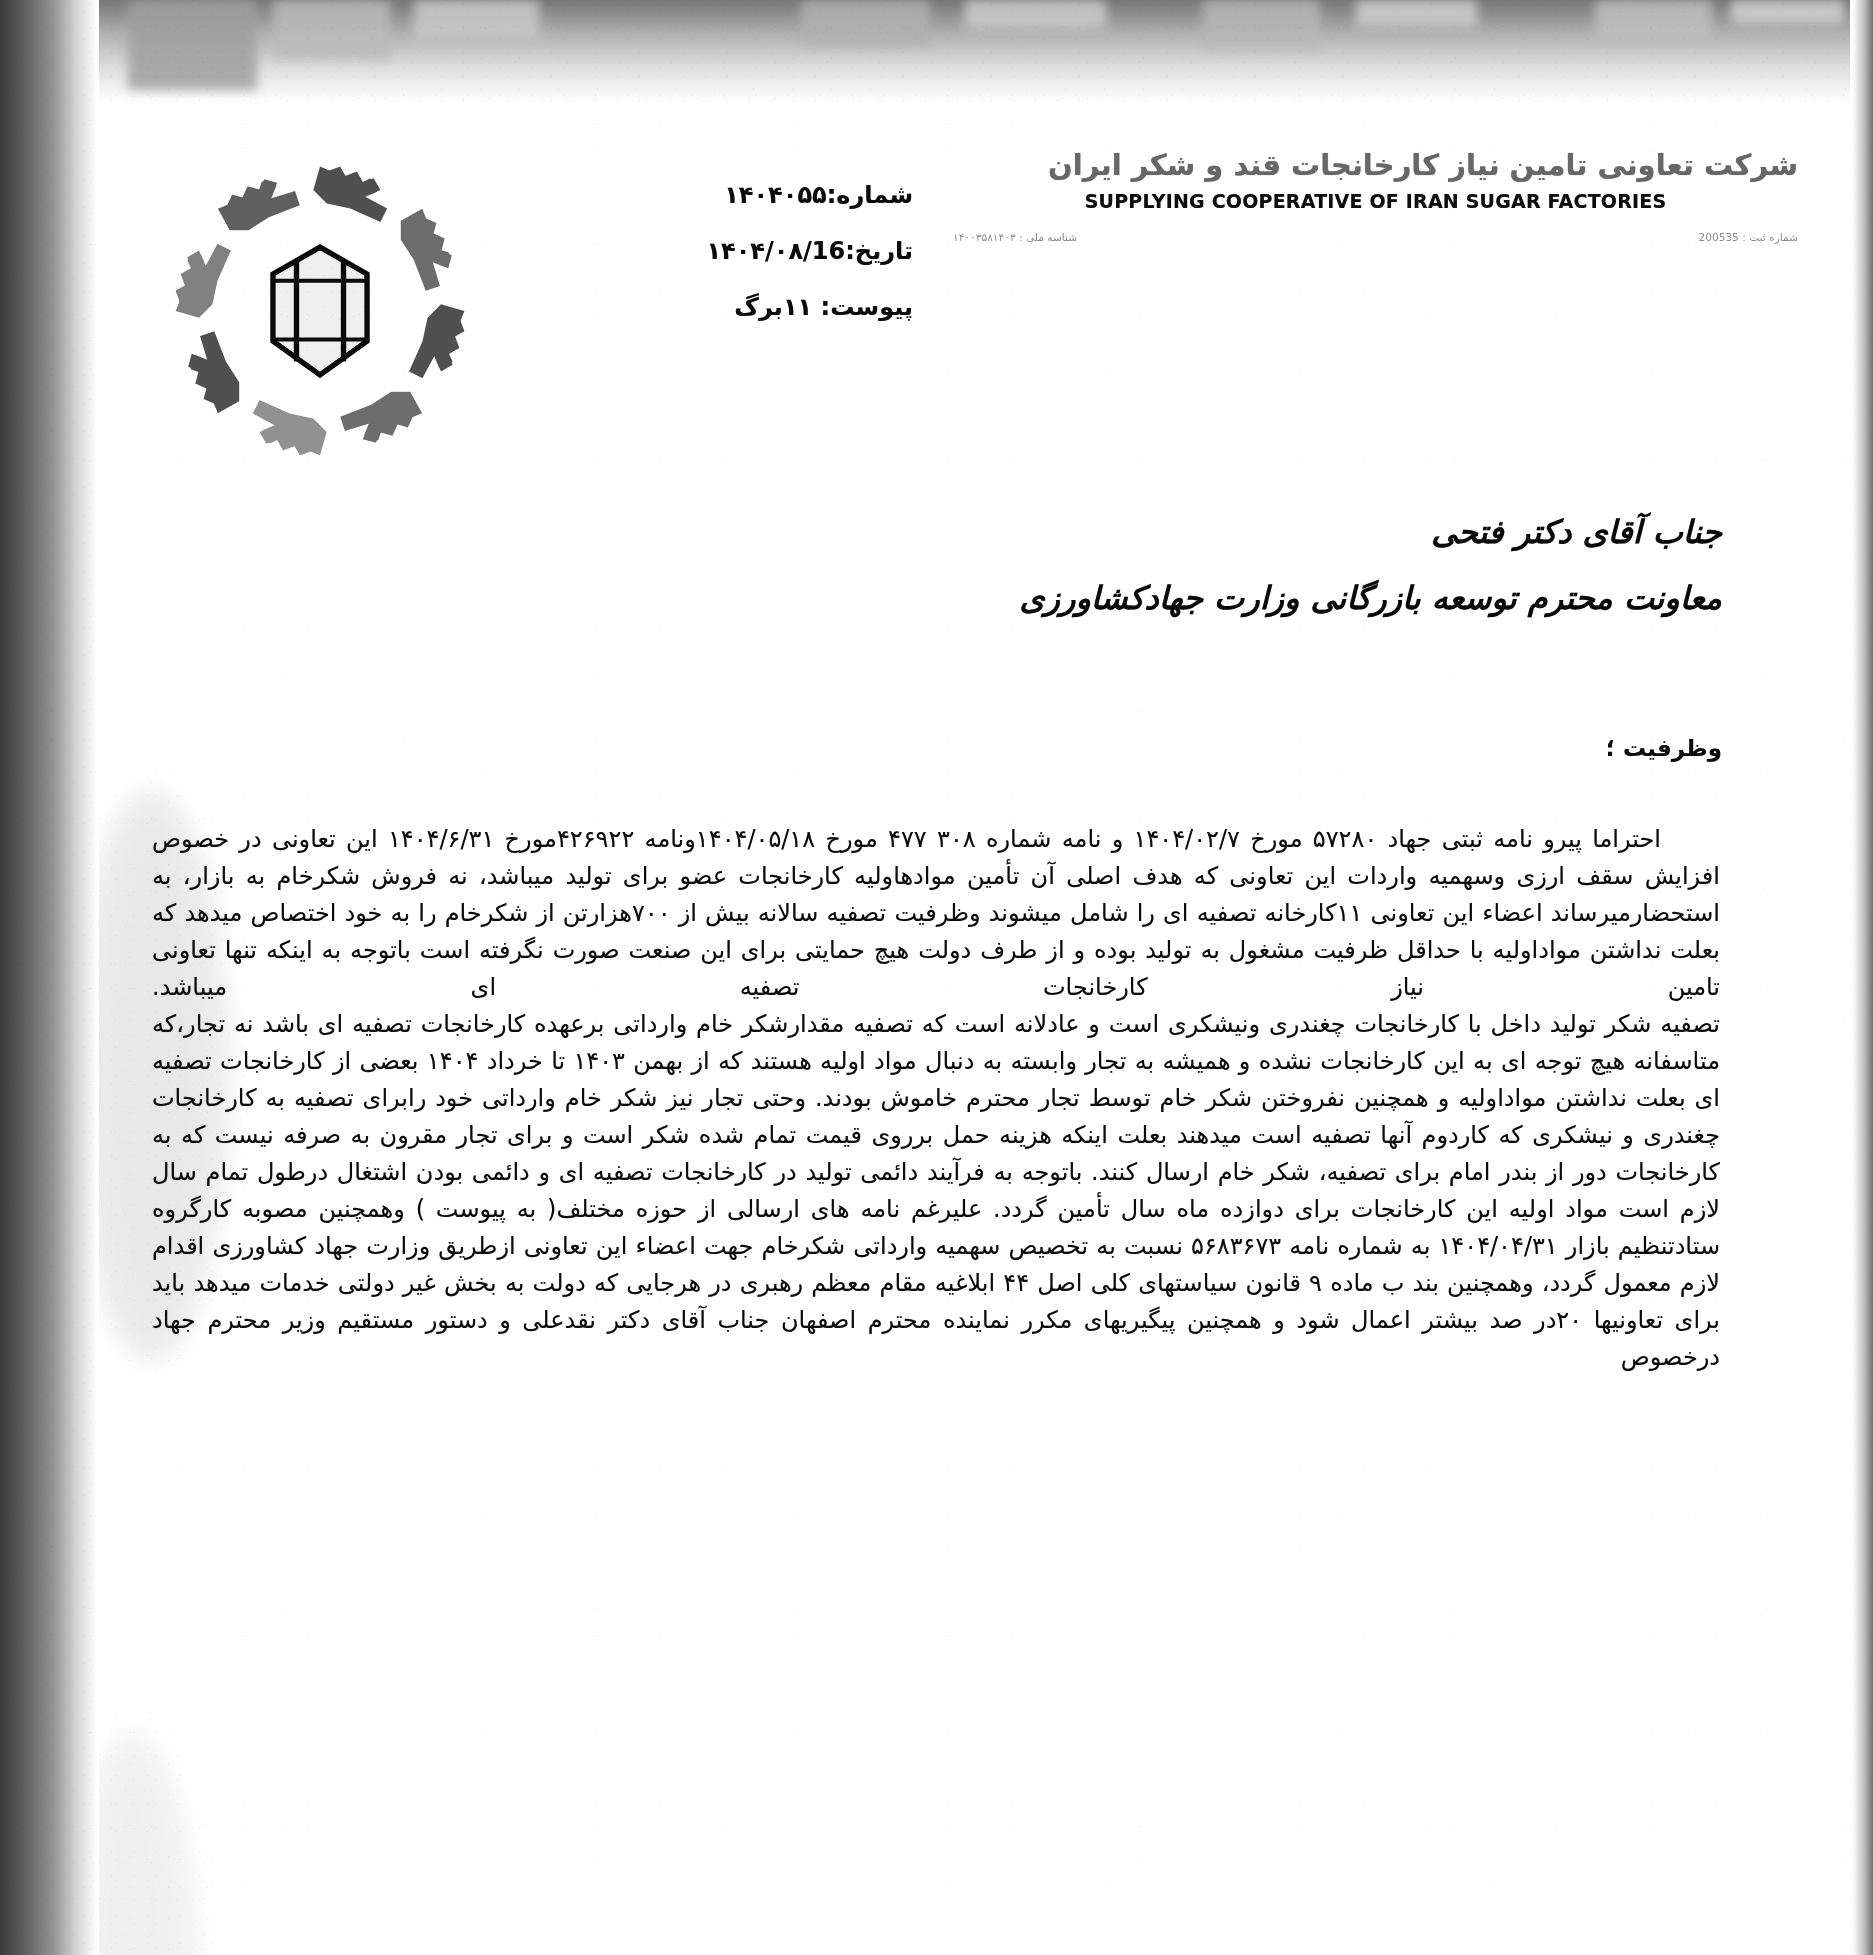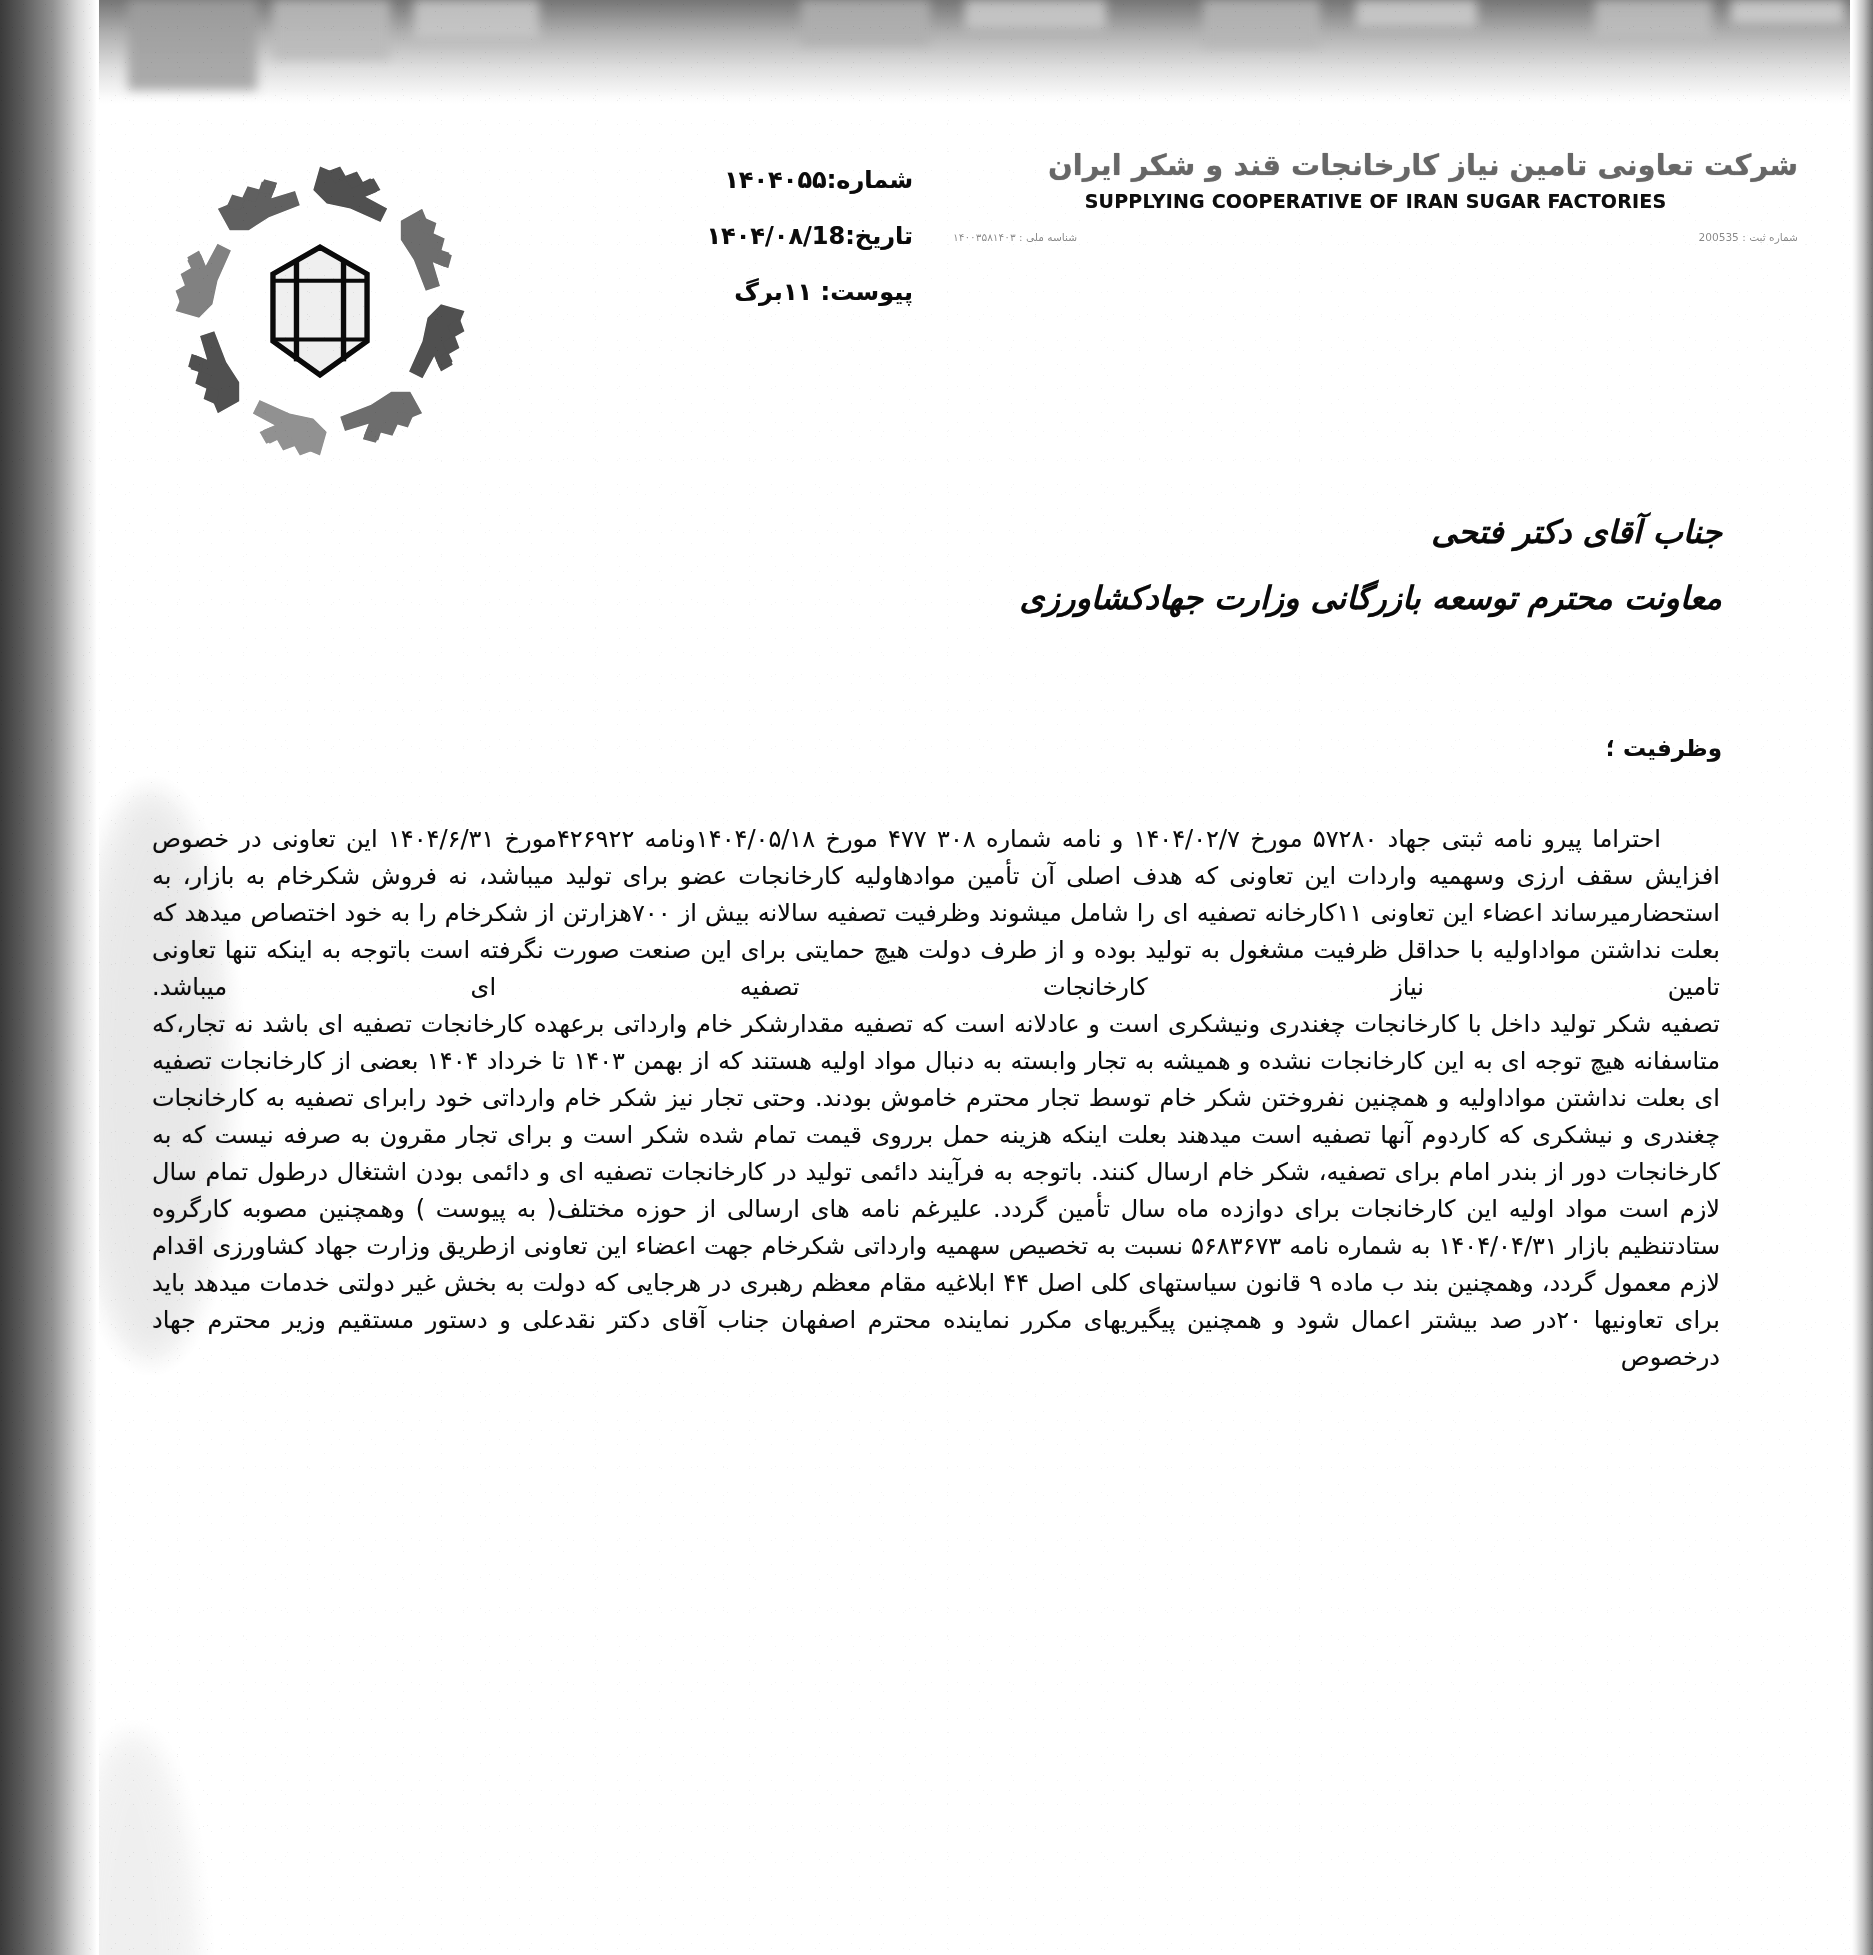--- a/index.html
+++ b/index.html
@@ -65,21 +65,21 @@
     direction:ltr;text-align:center;
     font-size:19px;font-weight:bold;letter-spacing:0.2px;line-height:1.2;
     margin-top:7px;color:#141414;white-space:nowrap;
     text-shadow:0 0 0.8px rgba(0,0,0,.5);
   }
   .org-ids{
     display:flex;justify-content:space-between;margin-top:18px;
     font-size:10.6px;color:#6f7376;opacity:.85;filter:blur(0.3px);
   }
 
-  .meta-block{position:absolute;left:399px;top:51px;width:415px;text-align:left;direction:rtl;}
+  .meta-block{position:absolute;left:399px;top:66px;width:415px;text-align:left;direction:rtl;}
   .meta-row{
     font-size:24px;font-weight:bold;color:#121212;line-height:1;
     margin-bottom:32px;white-space:nowrap;text-align:right;
     text-shadow:0 0 0.8px rgba(0,0,0,.45);
   }
   .meta-row:last-child{margin-bottom:0;}
 
   
   .addressee{position:absolute;right:151px;top:516px;width:1173px;text-align:right;z-index:10;}
   .addressee .ln{
@@ -210,21 +210,21 @@
       <div class="org-fa">شرکت تعاونی تامین نیاز کارخانجات قند و شکر ایران</div>
       <div class="org-en">SUPPLYING COOPERATIVE OF IRAN SUGAR FACTORIES</div>
       <div class="org-ids">
         <span>شماره ثبت : 200535</span>
         <span>شناسه ملی : ۱۴۰۰۳۵۸۱۴۰۳</span>
       </div>
     </div>
 
     <div class="meta-block">
       <div class="meta-row">شماره:۱۴۰۴۰۵۵</div>
-      <div class="meta-row">تاریخ:۱۴۰۴/۰۸/18</div>
+      <div class="meta-row">تاریخ:۱۴۰۴/۰۸/16</div>
       <div class="meta-row">پیوست:  ۱۱برگ</div>
     </div>
   </div>
 
   <div class="addressee">
     <div class="ln">جناب آقای دکتر فتحی</div>
     <div class="ln">معاونت محترم توسعه بازرگانی وزارت جهادکشاورزی</div>
   </div>
   <div class="salutation">وظرفیت ؛</div>
 

